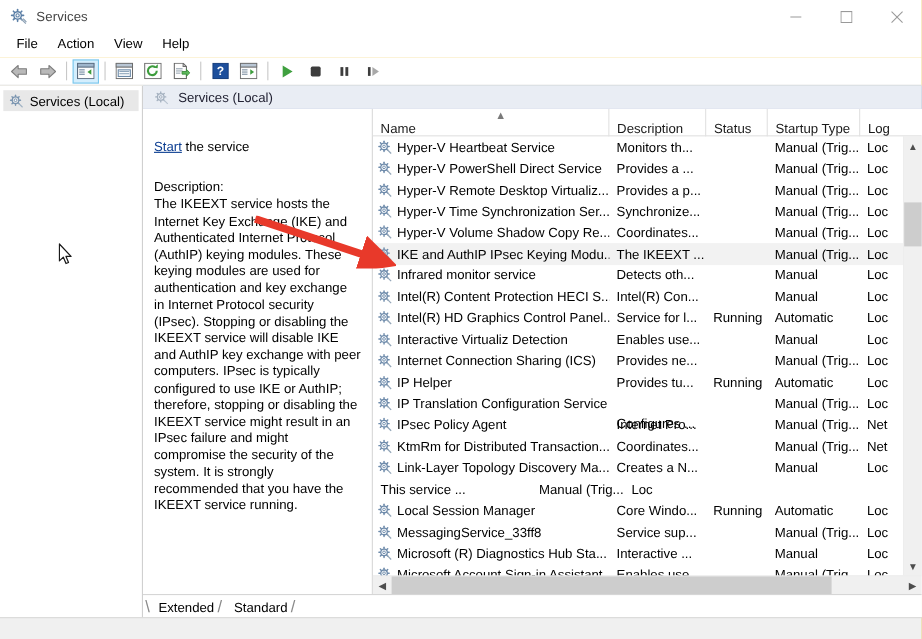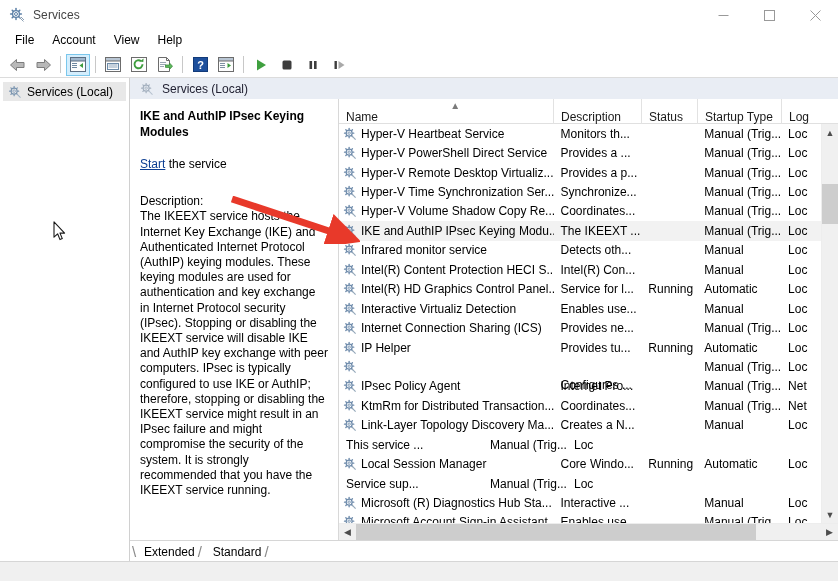--- a/index.html
+++ b/index.html
@@ -328,21 +328,21 @@
         <svg width="11" height="11" viewBox="0 0 11 11">
             <line x1="0.5" y1="0.5" x2="10.5" y2="10.5" stroke="#999" stroke-width="1"></line>
             <line x1="10.5" y1="0.5" x2="0.5" y2="10.5" stroke="#999" stroke-width="1"></line>
           </svg>
       </div>
     </div>
   </div>
 
   <div class="menubar">
     <div class="menuitem">File</div>
-    <div class="menuitem">Account</div>
+    <div class="menuitem">Action</div>
     <div class="menuitem">View</div>
     <div class="menuitem">Help</div>
   </div>
 
   <div class="toolbar">
 
     <div class="tbtn">
       <svg width="17" height="14" viewBox="0 0 17 14">
         <path d="M7.5 1.5 L1.5 7 L7.5 12.5 L7.5 9.5 L15 9.5 L15 4.5 L7.5 4.5 Z" fill="#b9b9b9" stroke="#7d7d7d" stroke-width="1" stroke-linejoin="round"></path>
       </svg>
@@ -494,21 +494,20 @@
               <path d="M10.3 10.3 l4 4" stroke="#8fa0b2" stroke-width="1.2" fill="none"></path>
             </svg>
           </span>
           <span class="ch-label">Services (Local)</span>
         </div>
       </div>
 
       <div class="panes">
 
         <div class="detail">
-          <h2>IKE and AuthIP IPsec Keying Modules</h2>
           <div class="startline">
             <a class="startlink" href="#">Start</a><span> the service</span>
           </div>
           <div class="desc-label">Description:</div>
           <div class="desc-body">The IKEEXT service hosts the Internet Key Exchange (IKE) and Authenticated Internet Protocol (AuthIP) keying modules. These keying modules are used for authentication and key exchange in Internet Protocol security (IPsec). Stopping or disabling the IKEEXT service will disable IKE and AuthIP key exchange with peer computers. IPsec is typically configured to use IKE or AuthIP; therefore, stopping or disabling the IKEEXT service might result in an IPsec failure and might compromise the security of the system. It is strongly recommended that you have the IKEEXT service running.</div>
         </div>
 
         <div class="listwrap">
 
           <div class="lv-head">
@@ -856,20 +855,21 @@
                           <line x1="1.7" y1="7" x2="3.0" y2="7"></line>
                           <line x1="11.0" y1="7" x2="12.3" y2="7"></line>
                           <line x1="3.2" y1="3.2" x2="4.1" y2="4.1"></line>
                           <line x1="9.9" y1="9.9" x2="10.8" y2="10.8"></line>
                           <line x1="10.8" y1="3.2" x2="9.9" y2="4.1"></line>
                           <line x1="4.1" y1="9.9" x2="3.2" y2="10.8"></line>
                         </g>
                         <path d="M10.2 10.2 l4.2 4.2" stroke="#93a6b8" stroke-width="1.3" fill="none"></path>
                       </svg>
                     </span>
+                    <span>IP Translation Configuration Service</span>
                   </div>
                   <div class="cell " style="width: 88px; margin-top: 36px;">Configures ...</div>
                   <div class="cell " style="width: 56px;"></div>
                   <div class="cell " style="width: 84px;">Manual (Trig...</div>
                   <div class="cell " style="width: 40px;">Loc</div>
                 </div>
                 <div class="lv-row">
                   <div class="cell name" style="width: 215px;">
                     <span class="svcicon">
                       <svg width="14" height="14" viewBox="0 0 16 16">
@@ -973,20 +973,40 @@
                       </svg>
                     </span>
                     <span>Local Session Manager</span>
                   </div>
                   <div class="cell " style="width: 88px;">Core Windo...</div>
                   <div class="cell " style="width: 56px;">Running</div>
                   <div class="cell " style="width: 84px;">Automatic</div>
                   <div class="cell " style="width: 40px;">Loc</div>
                 </div>
                 <div class="lv-row">
+                  <div class="cell name" style="width: 215px;">
+                    <span class="svcicon">
+                      <svg width="14" height="14" viewBox="0 0 16 16">
+                        <circle cx="7" cy="7" r="3.4" fill="none" stroke="#6e8bab" stroke-width="1.4"></circle>
+                        <circle cx="7" cy="7" r="1.4" fill="#ffffff" stroke="#6e8bab" stroke-width="1"></circle>
+                        <g stroke="#6e8bab" stroke-width="1.5" stroke-linecap="round">
+                          <line x1="7" y1="1.7" x2="7" y2="3.0"></line>
+                          <line x1="7" y1="11.0" x2="7" y2="12.3"></line>
+                          <line x1="1.7" y1="7" x2="3.0" y2="7"></line>
+                          <line x1="11.0" y1="7" x2="12.3" y2="7"></line>
+                          <line x1="3.2" y1="3.2" x2="4.1" y2="4.1"></line>
+                          <line x1="9.9" y1="9.9" x2="10.8" y2="10.8"></line>
+                          <line x1="10.8" y1="3.2" x2="9.9" y2="4.1"></line>
+                          <line x1="4.1" y1="9.9" x2="3.2" y2="10.8"></line>
+                        </g>
+                        <path d="M10.2 10.2 l4.2 4.2" stroke="#93a6b8" stroke-width="1.3" fill="none"></path>
+                      </svg>
+                    </span>
+                    <span>MessagingService_33ff8</span>
+                  </div>
                   <div class="cell " style="width: 88px;">Service sup...</div>
                   <div class="cell " style="width: 56px;"></div>
                   <div class="cell " style="width: 84px;">Manual (Trig...</div>
                   <div class="cell " style="width: 40px;">Loc</div>
                 </div>
                 <div class="lv-row">
                   <div class="cell name" style="width: 215px;">
                     <span class="svcicon">
                       <svg width="14" height="14" viewBox="0 0 16 16">
                         <circle cx="7" cy="7" r="3.4" fill="none" stroke="#6e8bab" stroke-width="1.4"></circle>

